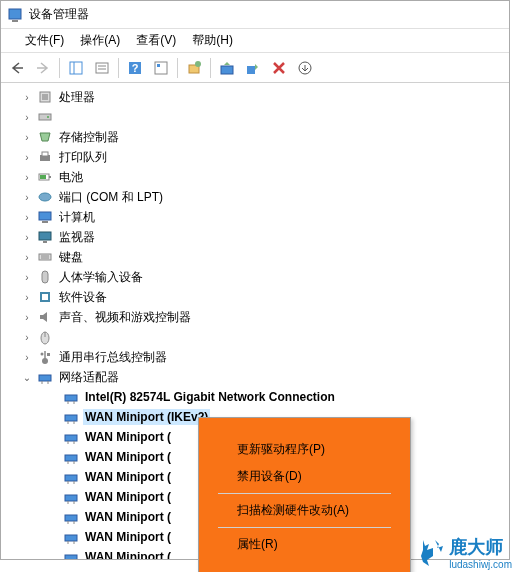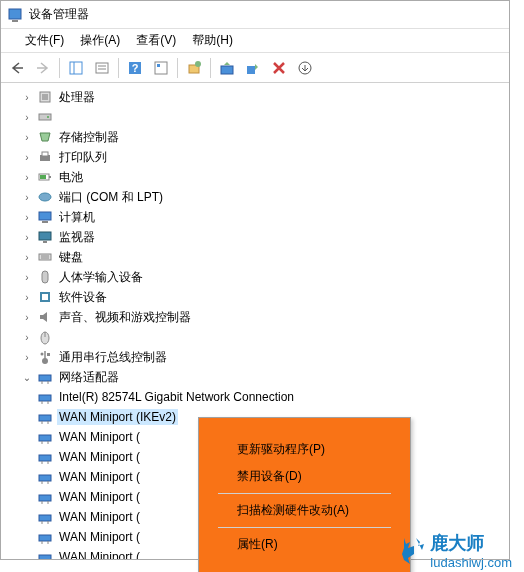--- a/index.html
+++ b/index.html
@@ -7,30 +7,30 @@
 .window { border: 1px solid #aaa; width: 510px; height: 560px; background: #fff; }
 .titlebar { height: 28px; background: #fff; display: flex; align-items: center; padding: 0 6px; border-bottom: 1px solid #e0e0e0; }
 .titlebar .icon { width: 16px; height: 16px; margin-right: 6px; }
 .menubar { height: 24px; display: flex; align-items: center; padding: 0 16px; border-bottom: 1px solid #e0e0e0; }
 .menubar .menu-item { padding: 2px 8px; cursor: default; }
 .toolbar { height: 30px; display: flex; align-items: center; padding: 0 4px; border-bottom: 1px solid #d0d0d0; gap: 2px; }
 .toolbar .tbtn { width: 24px; height: 24px; display: flex; align-items: center; justify-content: center; cursor: default; }
 .toolbar .sep { width: 1px; height: 20px; background: #d0d0d0; margin: 0 2px; }
 .tree { padding: 4px 0; overflow: auto; height: calc(100% - 82px); }
 .tree-item { display: flex; align-items: center; height: 20px; padding-left: 20px; white-space: nowrap; cursor: default; }
-.tree-item.child { padding-left: 32px; }
+.tree-item.child { padding-left: 58px; font-weight: bold; }
 .tree-item.selected .label { background: #cce8ff; }
 .expander { width: 12px; text-align: center; color: #666; font-size: 10px; display: inline-block; }
 .dev-icon { width: 16px; height: 16px; margin: 0 4px; display: inline-flex; align-items: center; justify-content: center; }
 .label { padding: 1px 2px; }
 .context-menu { position: absolute; left: 198px; top: 417px; width: 213px; background: #f97316; border: 1px solid #a0a0a0; box-shadow: 2px 2px 4px rgba(0,0,0,0.2); padding: 18px; z-index: 100; }
 .context-menu .cm-item { padding: 5px 20px; cursor: default; }
 .context-menu .cm-sep { height: 1px; background: #d0d0d0; margin: 3px 1px; }
 .watermark { position: absolute; right: 12px; bottom: 2px; display: flex; align-items: center; color: #1a7fc4; font-weight: bold; font-size: 18px; z-index: 200; }
-.watermark .url { font-size: 13px; color: #1a7fc4; font-weight: normal; display: block; }
+.watermark .url { font-size: 10px; color: #1a7fc4; font-weight: normal; display: block; }
 </style>
 </head>
 <body>
 
 <div class="window">
   <div class="titlebar">
     <span class="icon">
       <svg width="16" height="16">
           <rect x="2" y="2" width="12" height="10" fill="#4a90d9" stroke="#2c5aa0"></rect>
           <rect x="5" y="13" width="6" height="2" fill="#888"></rect>

